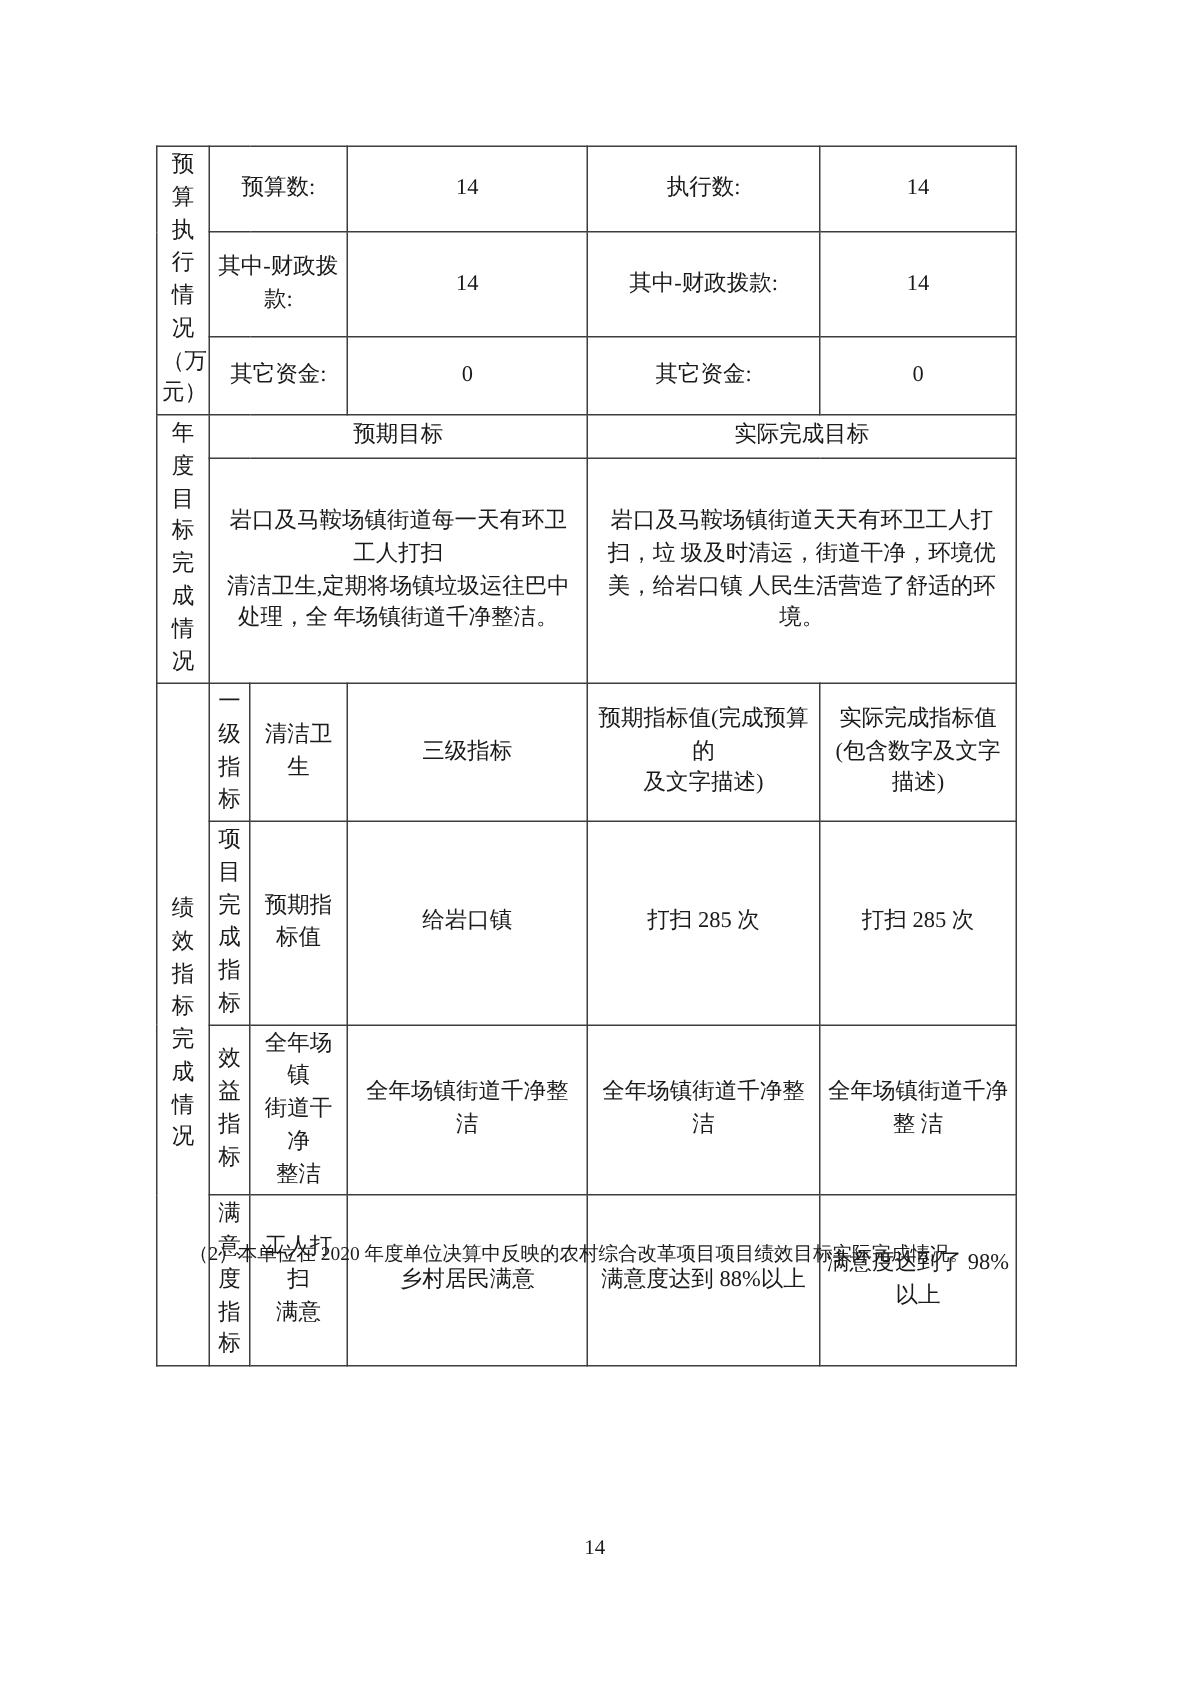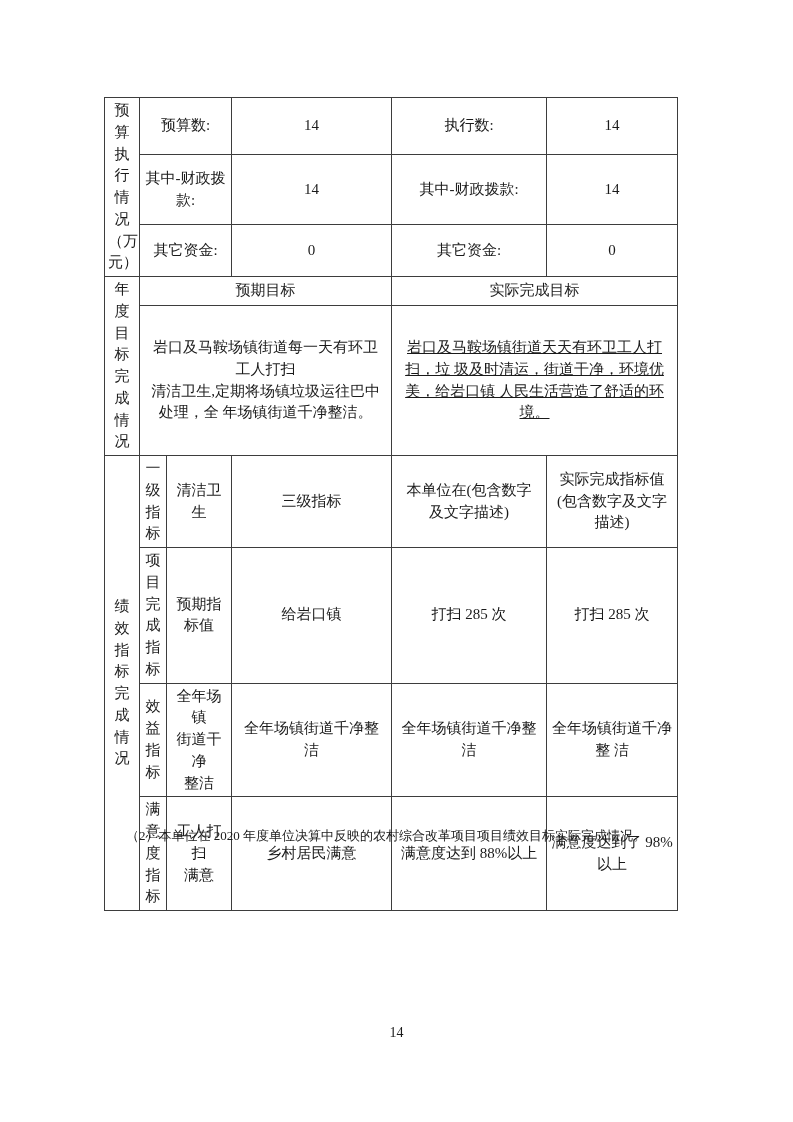--- a/index.html
+++ b/index.html
@@ -36,21 +36,20 @@
     white-space:pre-wrap;
     line-height:28px;
     font-size:15px;
     padding:4px 2px;
   }
   td.goal-right {
     text-align:center;
     line-height:28px;
     font-size:15px;
     padding:4px 3px;
-    text-decoration:underline;
   }
   td.s3 { font-size:14px; line-height:1.5; }
   td.s3h { font-size:14px; line-height:1.55; }
   
   .bodytext {
     position:absolute; left:100px; top:816px; width:594px;
     font-size:13px; line-height:39px;
     text-align:justify;
   }
   .bodytext p { margin:0; text-indent:2em; }
@@ -124,21 +123,21 @@
       <td class="vhead" rowspan="4">绩效
 指标
 完成
 情况</td>
       <td class="vhead">一
 级
 指
 标</td>
       <td class="s3h">清洁卫生</td>
       <td class="s3h">三级指标</td>
-      <td class="s3h">本单位在(包含数字
+      <td class="s3h">预期指标值(完成预算的
 及文字描述)</td>
       <td class="s3h">实际完成指标值
 (包含数字及文字
 描述)</td>
     </tr>
     <tr style="height:128px">
       <td class="vhead">项
 目
 完
 成

